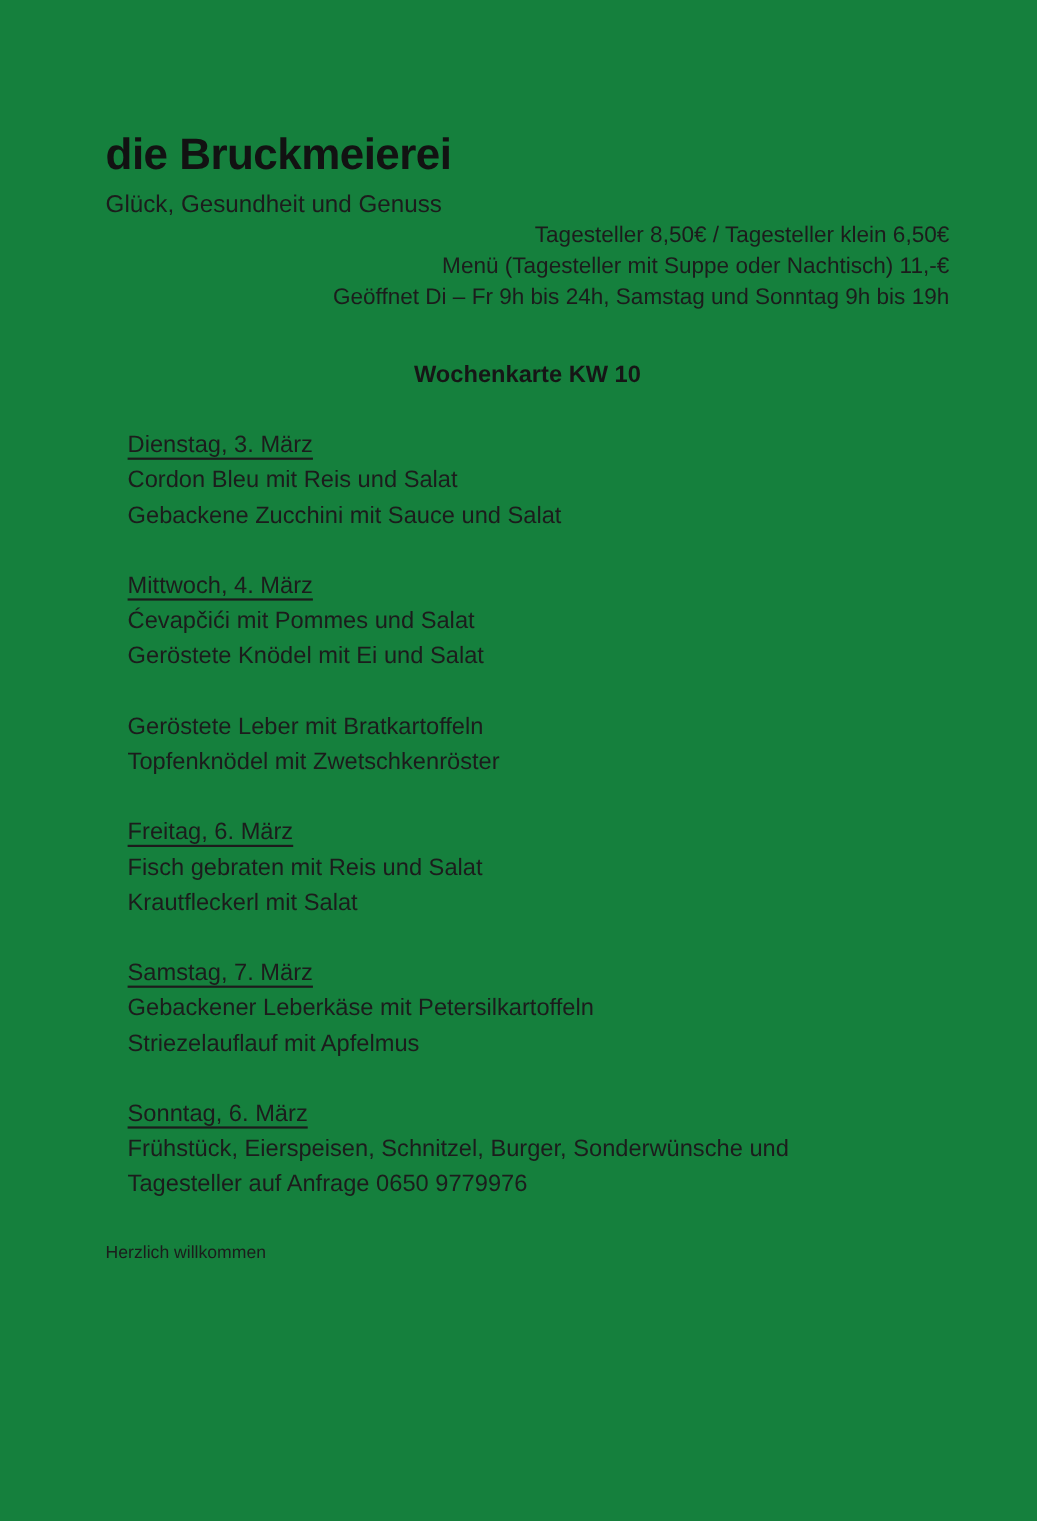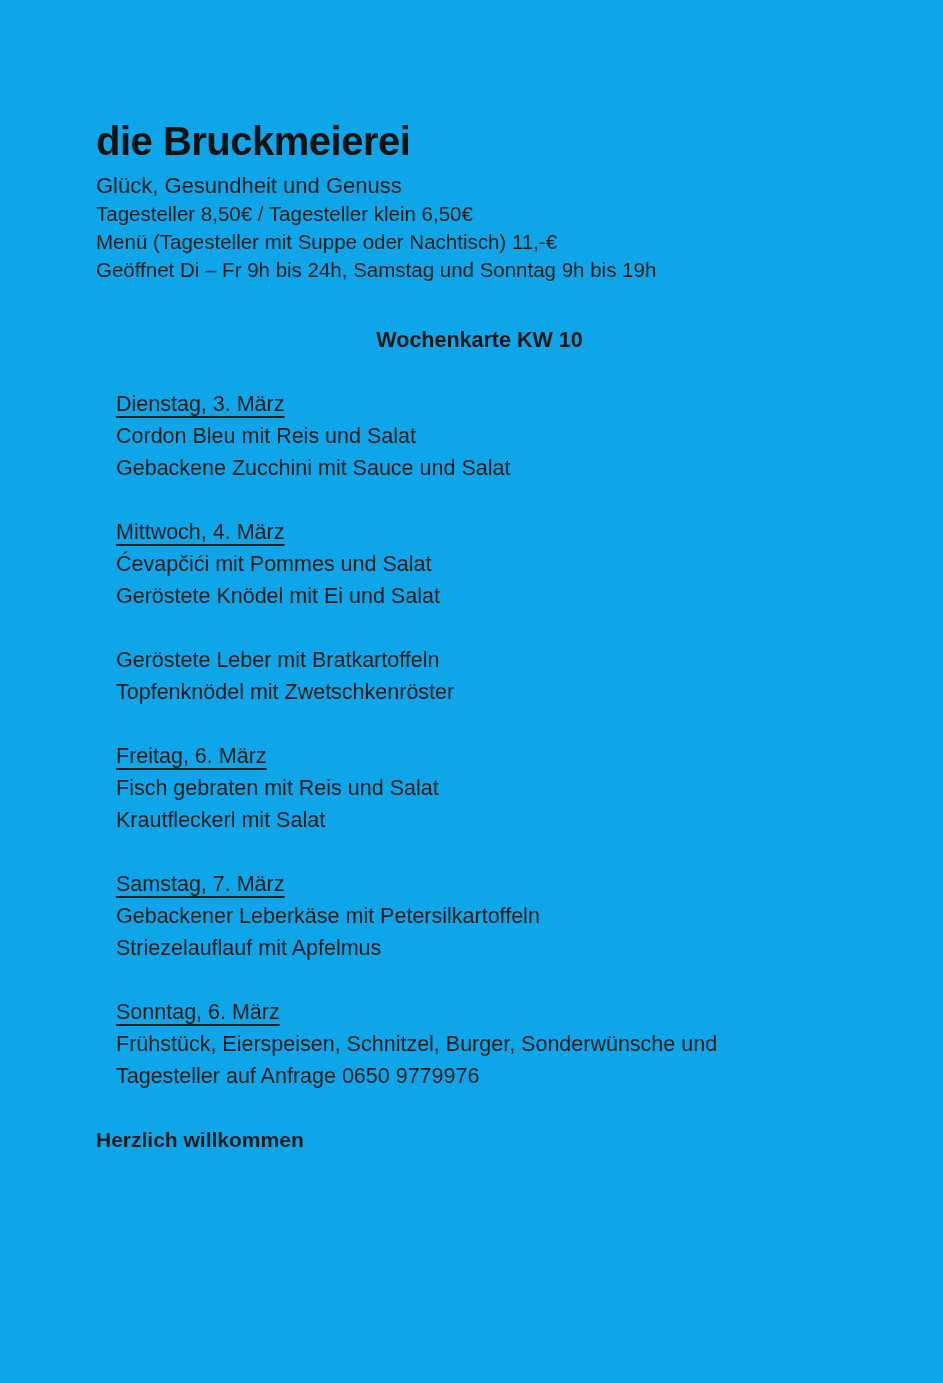--- a/index.html
+++ b/index.html
@@ -6,21 +6,21 @@
   html, body {
     margin: 0;
     padding: 0;
     background: #ffffff;
   }
   .page {
     position: relative;
     width: 943px;
     height: 1383px;
     box-sizing: border-box;
-    background: #0ea5e9;
+    background: #15803d;
     padding: 118px 80px 0 96px;
     font-family: "Liberation Sans", "DejaVu Sans", sans-serif;
     color: #1c1c1c;
     overflow: hidden;
   }
   .title {
     margin: 0;
     font-size: 40px;
     line-height: 46px;
     font-weight: 700;
@@ -30,20 +30,21 @@
   .subtitle {
     margin-top: 7px;
     font-size: 22px;
     line-height: 29px;
     color: #1c1c1c;
   }
   .info-line {
     font-size: 20.5px;
     line-height: 28px;
     color: #1c1c1c;
+    text-align: right;
   }
   .section-title {
     margin-top: 40px;
     font-size: 21.5px;
     line-height: 32px;
     font-weight: 700;
     color: #161616;
     text-align: center;
   }
   .day-section {
@@ -56,24 +57,23 @@
     text-decoration: underline;
     text-decoration-thickness: 1.5px;
     text-underline-offset: 5px;
     color: #1c1c1c;
   }
   .dish-line {
     color: #1c1c1c;
   }
   .closing {
     margin-top: 33px;
-    font-size: 21px;
+    font-size: 16px;
     line-height: 30px;
     color: #1c1c1c;
-    font-weight: bold;
   }
 </style>
 </head>
 <body>
 
 <div class="page">
 
   <h1 class="title">die Bruckmeierei</h1>
 
   <div class="subtitle">Glück, Gesundheit und Genuss</div>

